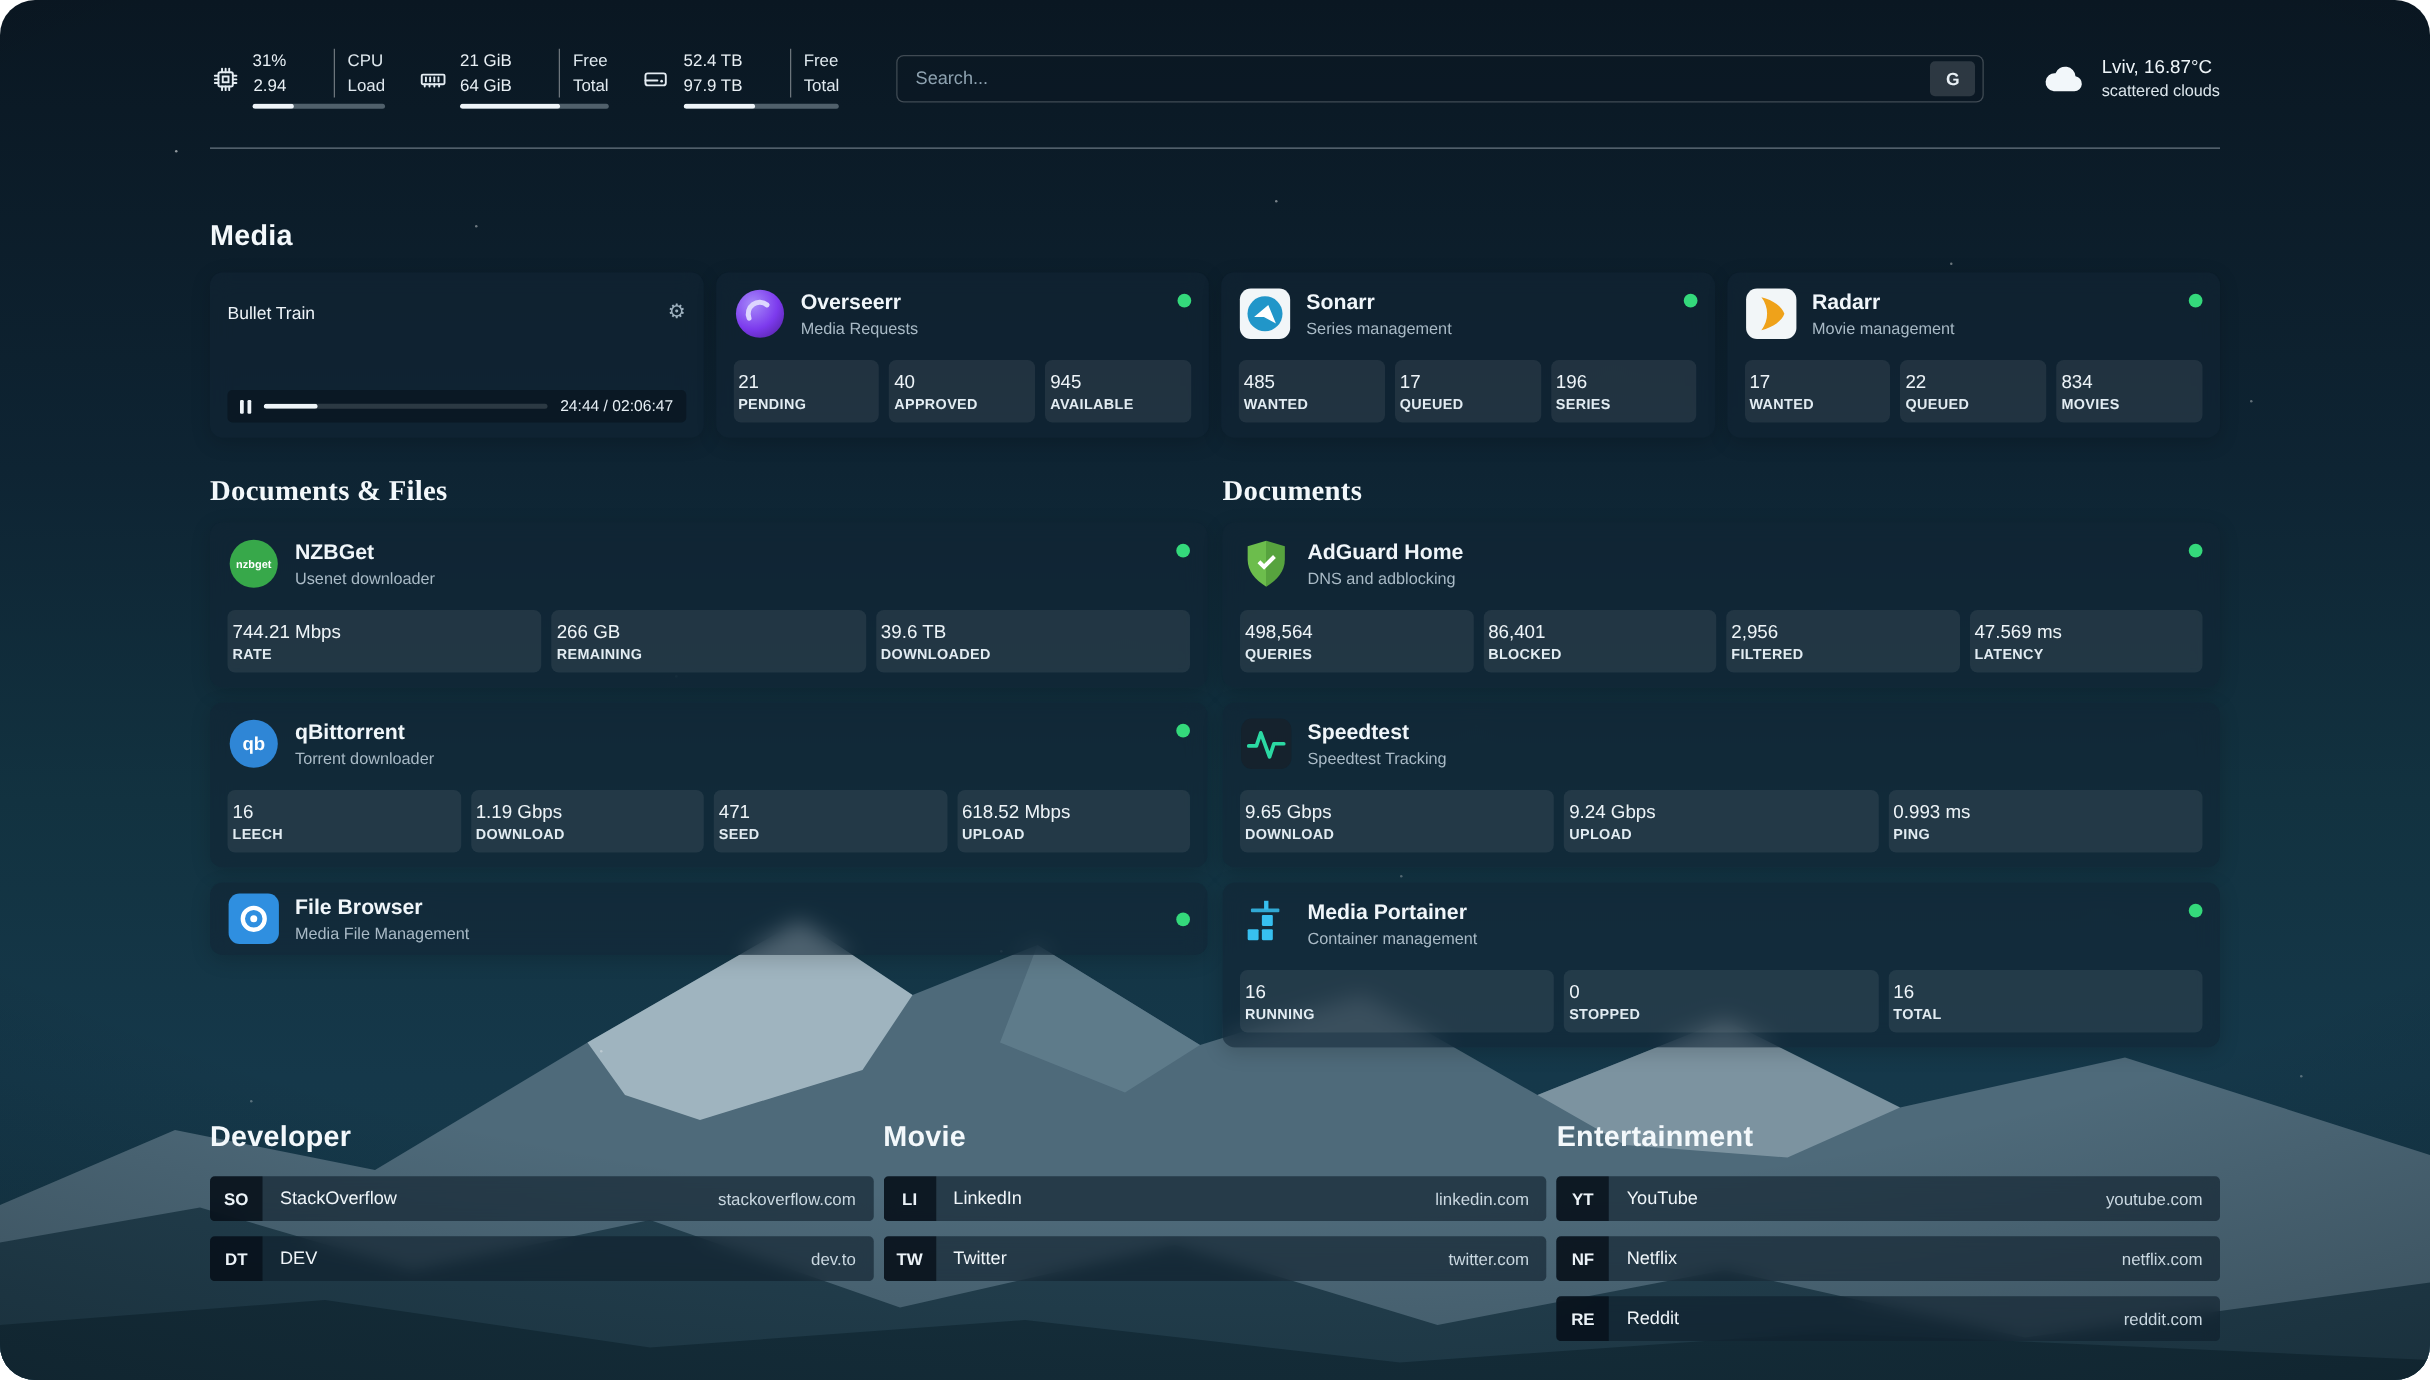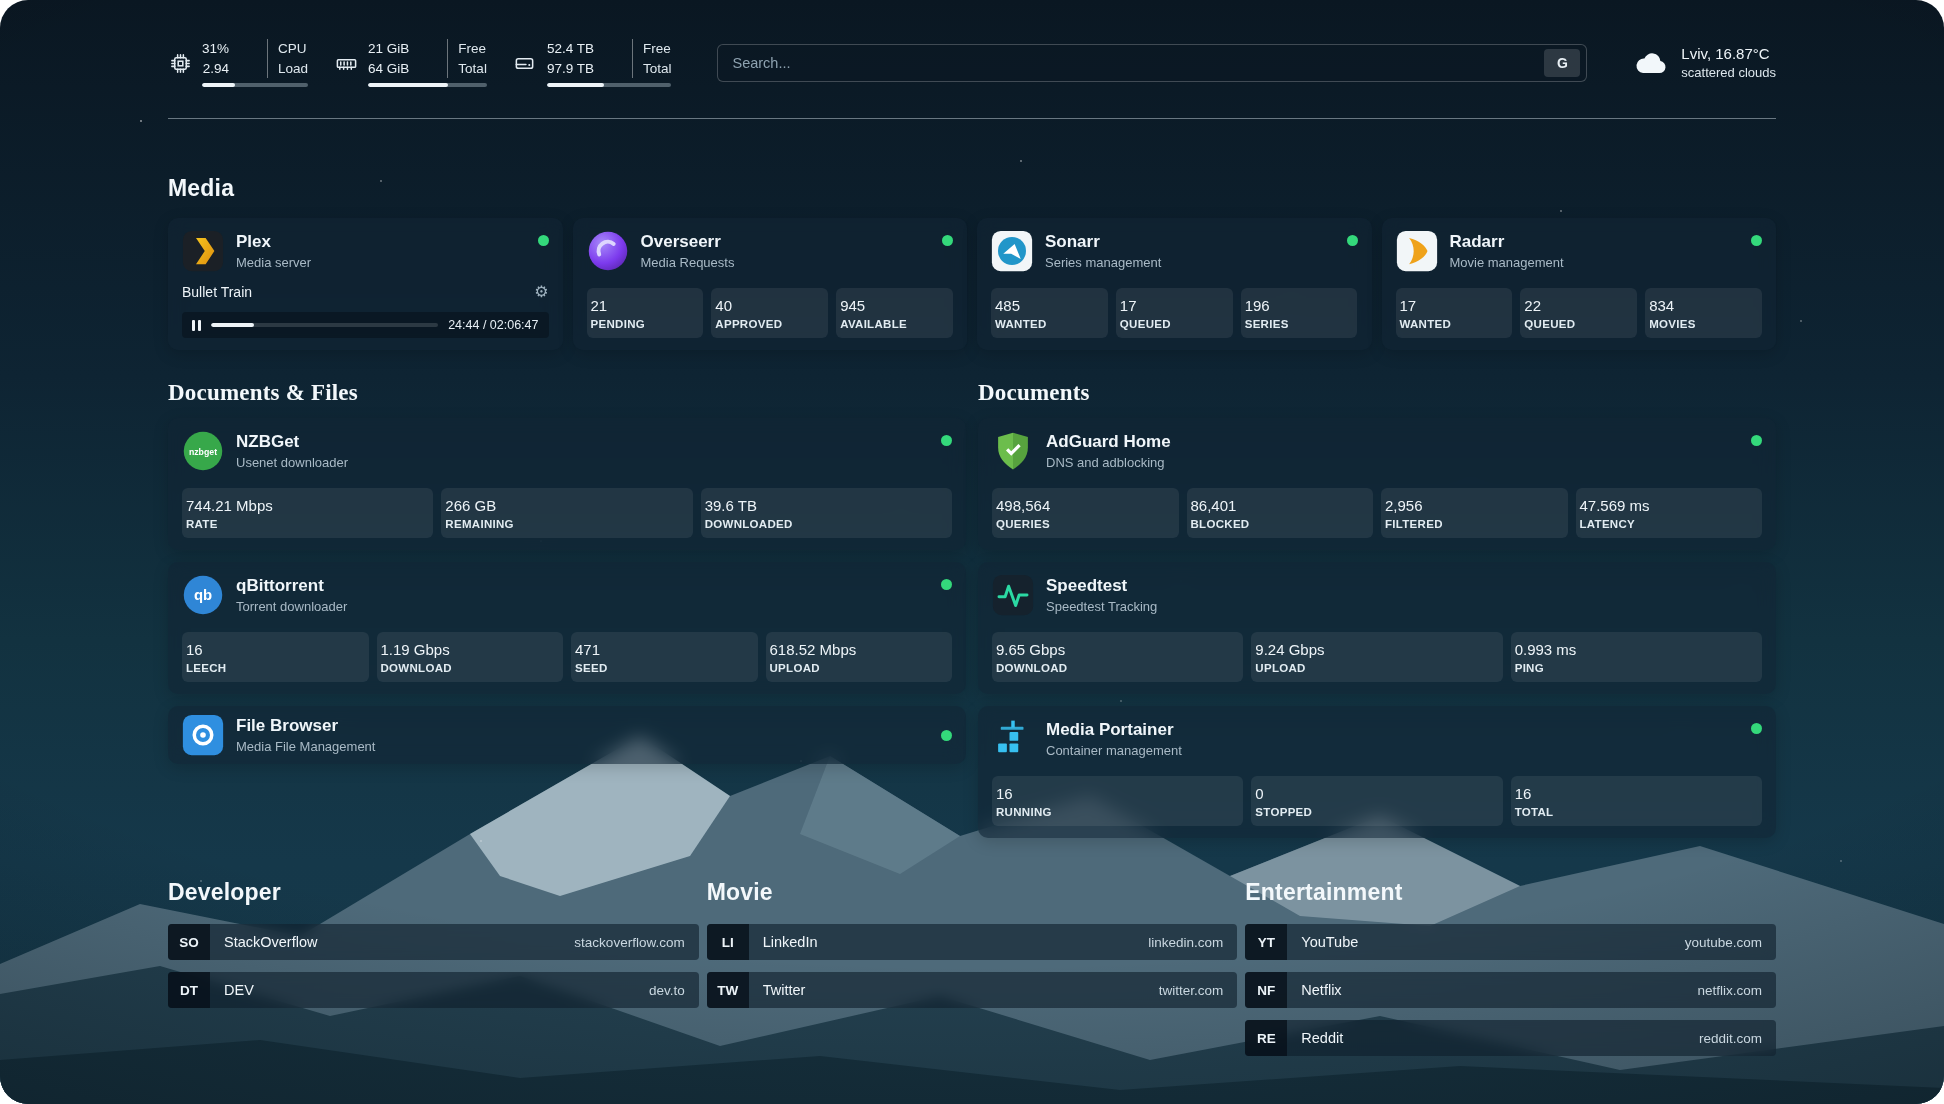--- a/index.html
+++ b/index.html
@@ -85,21 +85,21 @@
   .plex-track { flex:1; height:4px; background:rgba(255,255,255,.14); border-radius:2px; overflow:hidden; }
   .plex-fill { height:100%; background:#eef4f8; border-radius:2px; width:0; }
   .plex-time { font-size:12.5px; color:#e7eff5; white-space:nowrap; }
 
   .two-col { display:grid; grid-template-columns:1fr 1fr; gap:12px; margin-top:30px; }
   .col-title { margin-bottom:12px;font-family:Liberation Serif, serif; }
   .col .card { margin-bottom:12px; }
   .card.slim { min-height:58px; justify-content:center; padding:8px 14px; }
 
   
-  .bookmarks { display:grid; grid-template-columns:repeat(3,1fr); gap:8px; margin-top:29px; }
+  .bookmarks { display:grid; grid-template-columns:repeat(3,1fr); gap:8px; margin-top:46px; }
   .bm-title { margin-bottom:18px; }
   .bm-row { display:flex; align-items:center; height:36px; margin-bottom:12px; border-radius:4px; overflow:hidden;
     background:rgba(15,31,43,.62); backdrop-filter: blur(6px); cursor:pointer; }
   .bm-abbr { width:42px; align-self:stretch; background:rgba(7,16,24,.78); display:flex; align-items:center; justify-content:center;
     font-weight:700; font-size:13.5px; color:#ecf3f8; }
   .bm-name { margin-left:14px; font-size:14.5px; color:#f0f6fa; }
   .bm-url { margin-left:auto; margin-right:14px; font-size:13.5px; color:#c9d7e0; }
 
   svg { display:block; }
 </style>
@@ -215,37 +215,20 @@
       </div>
     </div>
 
     <div class="top-divider"></div>
 
     <div class="media-section">
       <div class="section-title">Media</div>
       <div class="media-grid">
 
         <div class="card">
-          <div class="card-head">
-            <svg class="icon-40" viewBox="0 0 48 48">
-              <defs>
-                  <linearGradient id="plexg" x1="0" y1="0" x2="1" y2="1">
-                <stop offset="0" stop-color="#f5c31e"></stop>
-                    <stop offset="1" stop-color="#e0900e"></stop>
-                  </linearGradient>
-                </defs>
-              <rect x="1" y="1" width="46" height="46" rx="10" fill="#1b2026"></rect>
-              <polygon points="16,9 27,9 37,24 27,39 16,39 26,24" fill="url(#plexg)"></polygon>
-            </svg>
-            <div class="svc-text">
-              <span class="svc-name">Plex</span>
-              <span class="svc-sub">Media server</span>
-            </div>
-            <span class="dot" style="background: rgb(52, 217, 123);"></span>
-          </div>
           <div class="plex-now">
             <span class="plex-title">Bullet Train</span>
             <span class="gear">⚙</span>
           </div>
           <div class="plex-bar-row">
             <span class="pause-btn">
                 <i></i>
                 <i></i>
               </span>
             <div class="plex-track">

